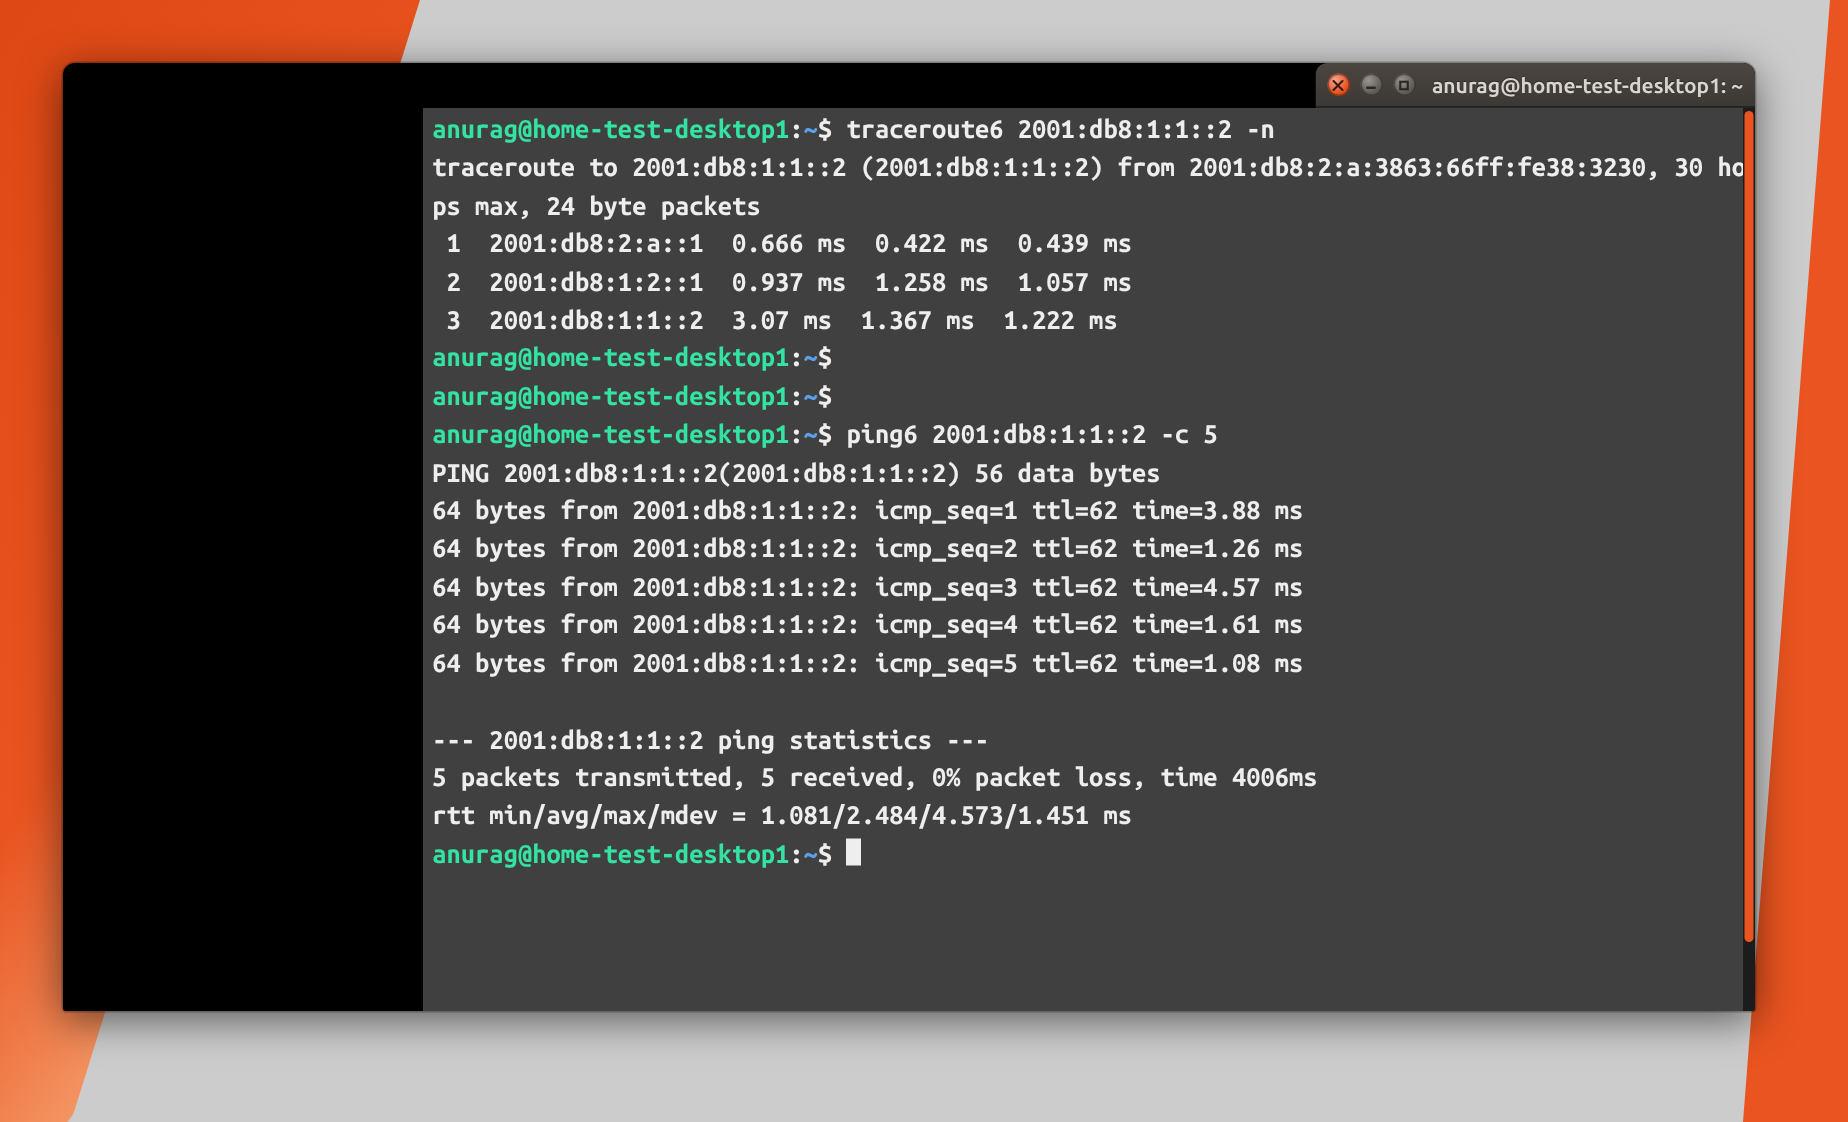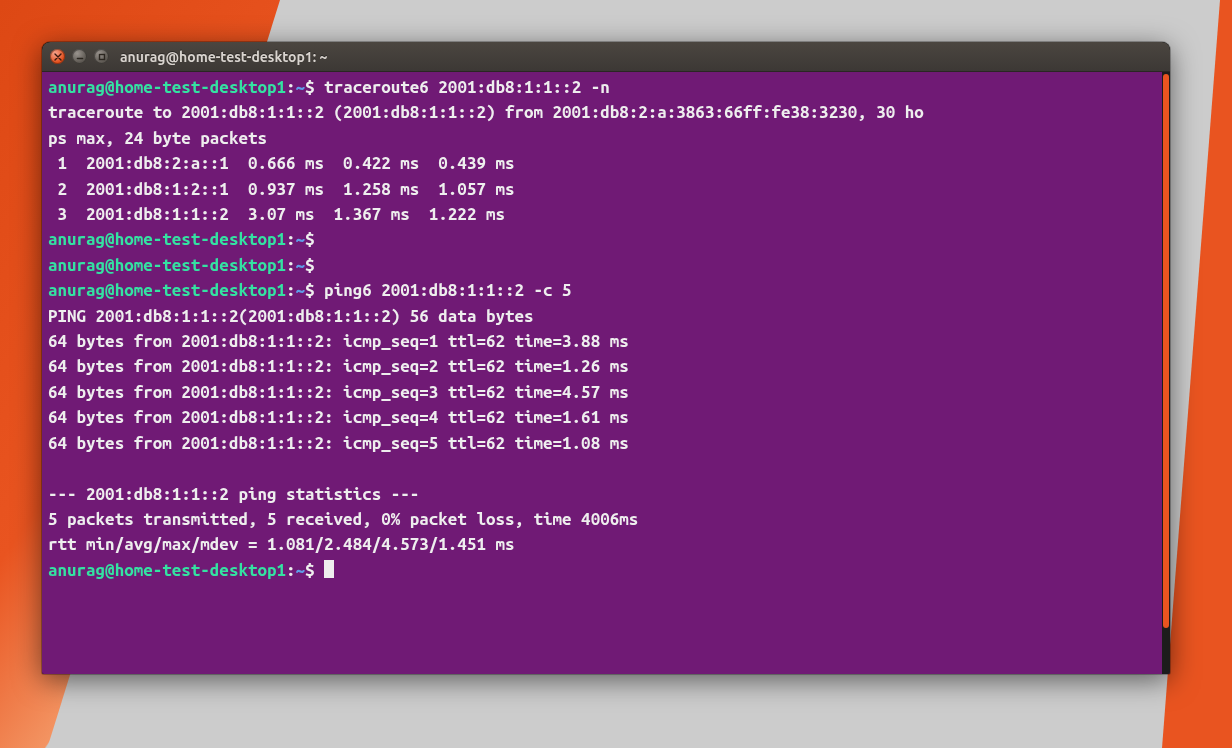--- a/index.html
+++ b/index.html
@@ -27,20 +27,21 @@
     }
     .window {
       position: absolute;
       left: 42px; top: 42px;
       width: 1128px; height: 632px;
       background: #000;
       border-radius: 8px 8px 2px 2px;
       box-shadow: 0 6px 28px rgba(0,0,0,.55), 0 0 0 1px rgba(0,0,0,.25);
       display: flex; flex-direction: column;
       overflow: hidden;
+      align-items: flex-end;
     }
     .titlebar {
       height: 30px;
       background: linear-gradient(#4b4640, #3c3835);
       border-radius: 8px 8px 0 0;
       display: flex; align-items: center;
       padding: 0 8px;
       gap: 7px;
       border-bottom: 1px solid #2a2623;
     }
@@ -57,21 +58,21 @@
     .tbtn svg { position:absolute; top:50%; left:50%; transform:translate(-50%,-50%); }
     .wtitle {
       margin-left: 4px;
       color: #d9d4cf;
       font: bold 14px "Ubuntu", "DejaVu Sans", sans-serif;
       text-shadow: 0 -1px 0 rgba(0,0,0,.4);
       white-space: pre;
     }
     .term {
       flex: 1;
-      background: #701a75;
+      background: #404040;
       padding: 2px 6px 22px 6px;
       position: relative;
     }
     .scrollbar {
       position: absolute;
       right: 0; top: 0; bottom: 0;
       width: 8px;
       background: #1c1c1c;
     }
     .scrollthumb {

